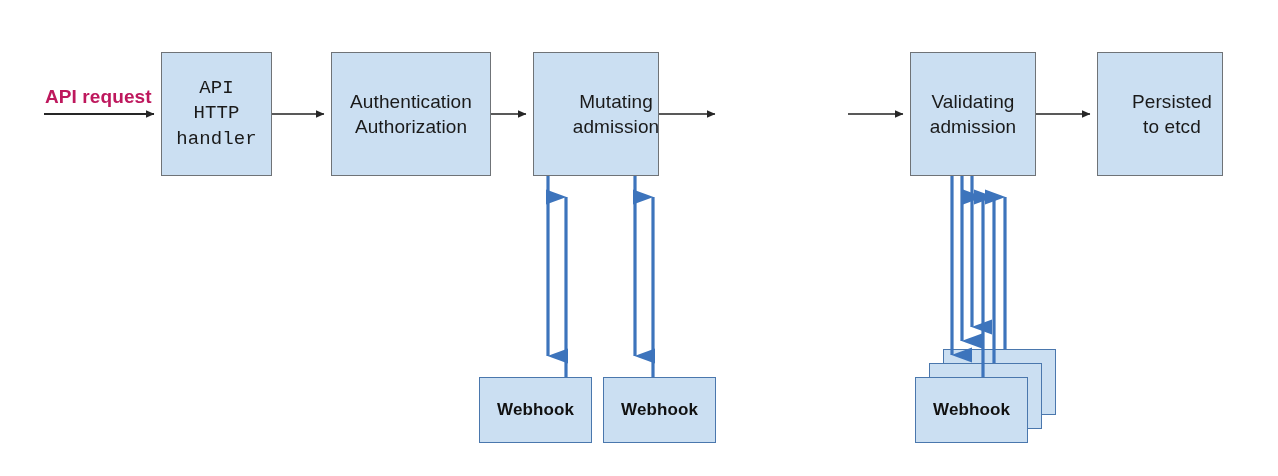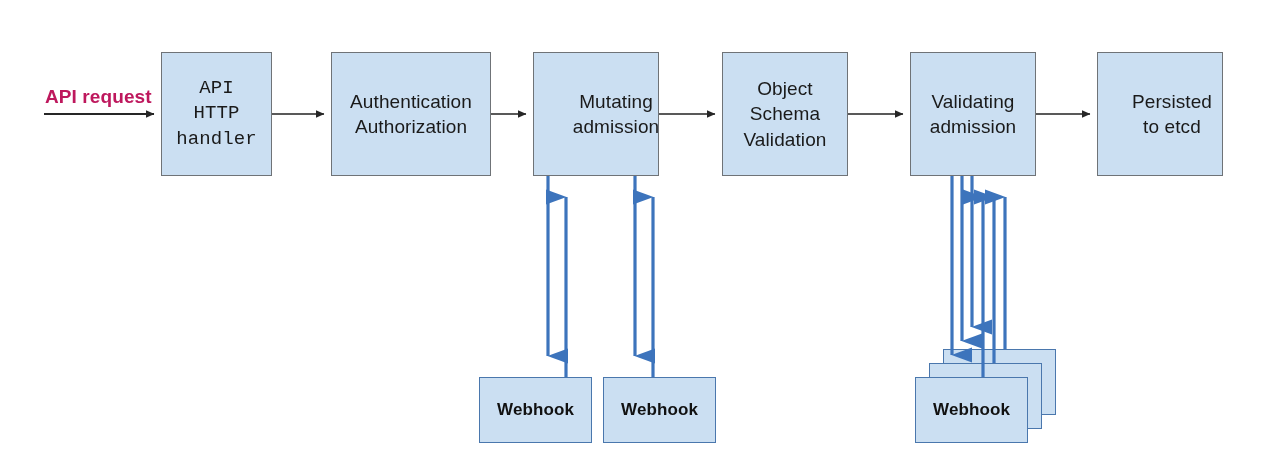--- a/index.html
+++ b/index.html
@@ -83,23 +83,20 @@
   <div class="stage-box" style="left:161px; top:52px; width:111px; height:124px;font-family:Liberation Mono, monospace;">API
 HTTP
 handler</div>
 
   <div class="stage-box" style="left:331px; top:52px; width:160px; height:124px;">Authentication
 Authorization</div>
 
   <div class="stage-box" style="left:533px; top:52px; width:126px; height:124px;padding-left:40px;">Mutating
 admission</div>
 
-  <div class="stage-box" style="left:722px; top:52px; width:126px; height:124px;">Object
-Schema
-Validation</div>
 
   <div class="stage-box" style="left:910px; top:52px; width:126px; height:124px;">Validating
 admission</div>
 
   <div class="stage-box" style="left:1097px; top:52px; width:126px; height:124px;padding-left:24px;">Persisted
 to etcd</div>
 
   <div class="webhook-ghost" style="left:943px; top:349px; width:113px; height:66px;"></div>
   <div class="webhook-ghost" style="left:929px; top:363px; width:113px; height:66px;"></div>
 

